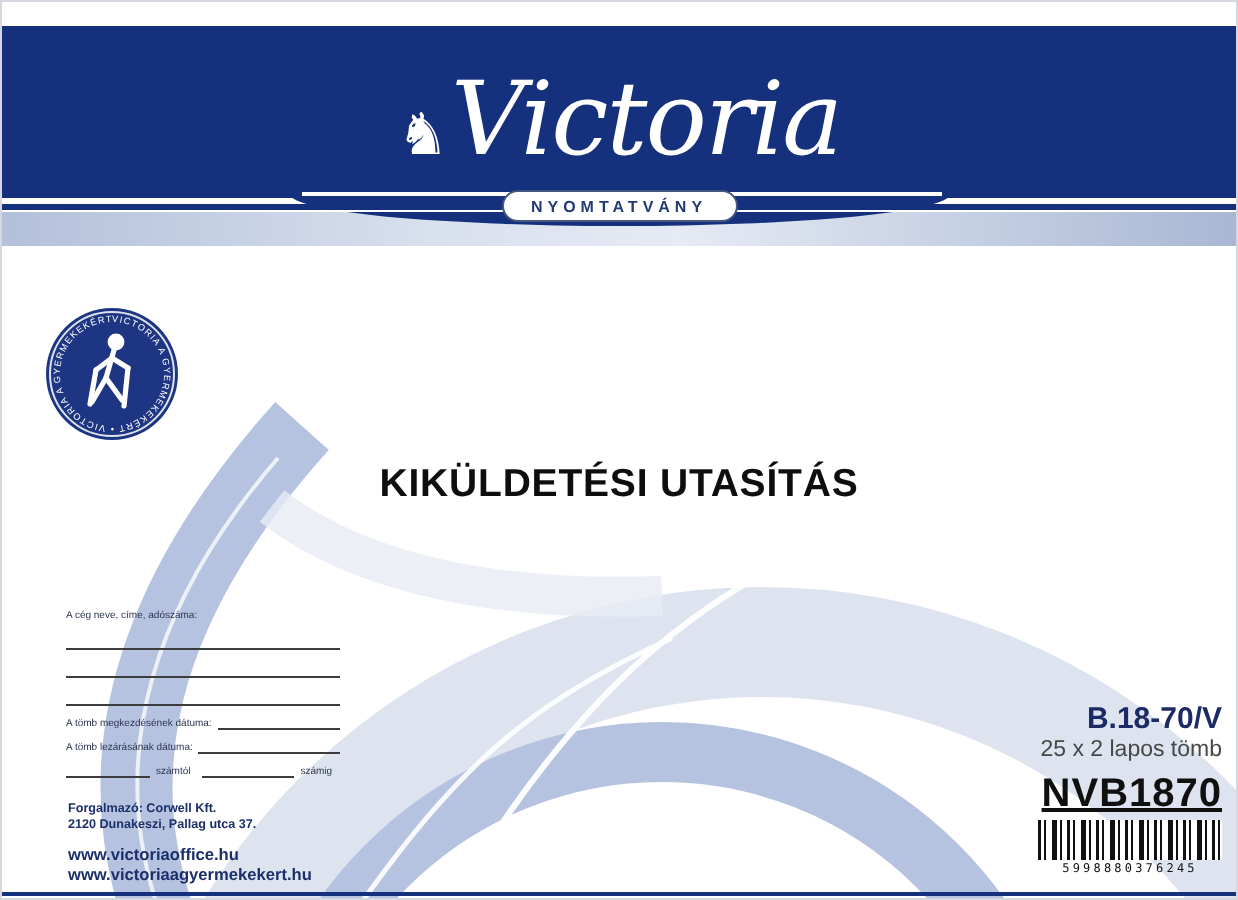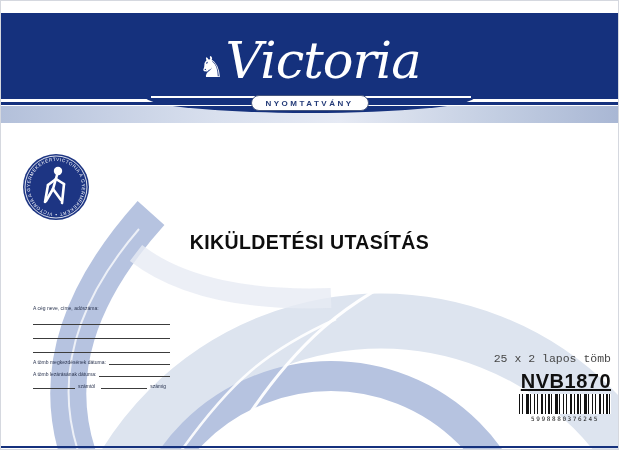--- a/index.html
+++ b/index.html
@@ -55,21 +55,21 @@
   .fline.full{height:13px;}
   .frow{display:flex;align-items:flex-end;margin-top:6px;}
   .frow .flabel{white-space:nowrap;margin-right:3px;}
   .frow .grow{flex:1;height:1px;}
   .frow .seg1{width:42px;height:1px;}
   .frow .seg2{width:46px;height:1px;margin-left:3px;}
   .frow .mid{margin-left:3px;}
   
   .productblock{position:absolute;right:7px;top:350px;text-align:right;z-index:1;}
   .pcode{font-size:15px;font-weight:bold;color:#1c2b66;}
-  .pformat{font-size:11.5px;color:#474747;margin-top:1px;font-family:Liberation Mono, monospace;}
+  .pformat{font-size:11.5px;color:#474747;margin-top:1px;}
   .psku{font-size:20px;font-weight:bold;color:#101010;margin-top:5px;letter-spacing:0.5px;text-decoration:underline;}
   .bcwrap{width:92px;margin-left:auto;margin-top:1px;}
   .barcode{
     width:92px;height:20px;
     background:repeating-linear-gradient(90deg,
       #111 0 1.5px,#fff 1.5px 3px,#111 3px 4px,#fff 4px 7px,
       #111 7px 9.5px,#fff 9.5px 11px,#111 11px 12px,#fff 12px 14.5px);
   }
   .bdigits{font-family:"DejaVu Sans Mono",monospace;font-size:6px;letter-spacing:1.6px;color:#111;text-align:center;margin-top:0.5px;}
   
@@ -148,23 +148,32 @@
     </div>
     <div class="frow">
       <span class="fline seg1"></span>
       <span class="flabel mid">számtól</span>
       <span class="fline seg2"></span>
       <span class="flabel mid">számig</span>
     </div>
   </div>
 
   <div class="productblock">
+    <div class="pcode">B.18-70/V</div>
     <div class="pformat">25 x 2 lapos tömb</div>
     <div class="psku">NVB1870</div>
     <div class="bcwrap">
       <div class="barcode"></div>
       <div class="bdigits">5998880376245</div>
     </div>
   </div>
 
+  <div class="distblock">
+    <div class="d1">Forgalmazó: Corwell Kft.</div>
+    <div class="d1">2120 Dunakeszi, Pallag utca 37.</div>
+    <div class="webgroup">
+      <div class="web">www.victoriaoffice.hu</div>
+      <div class="web">www.victoriaagyermekekert.hu</div>
+    </div>
+  </div>
 
   <div class="bottomline"></div>
 </div>
 
 </body></html>

